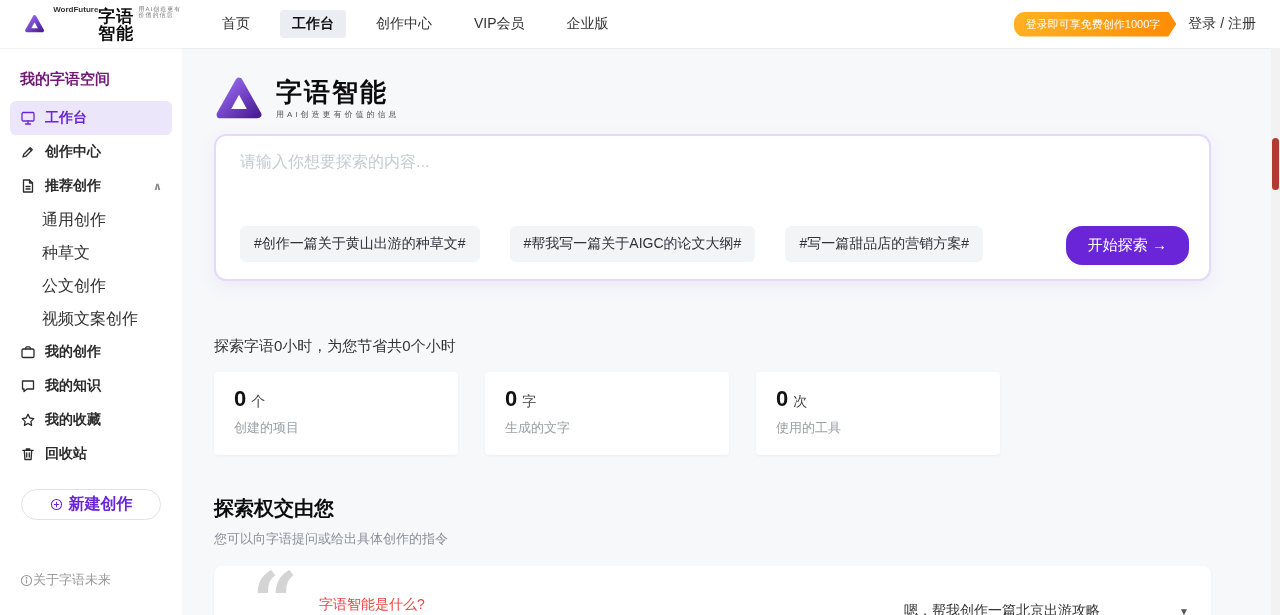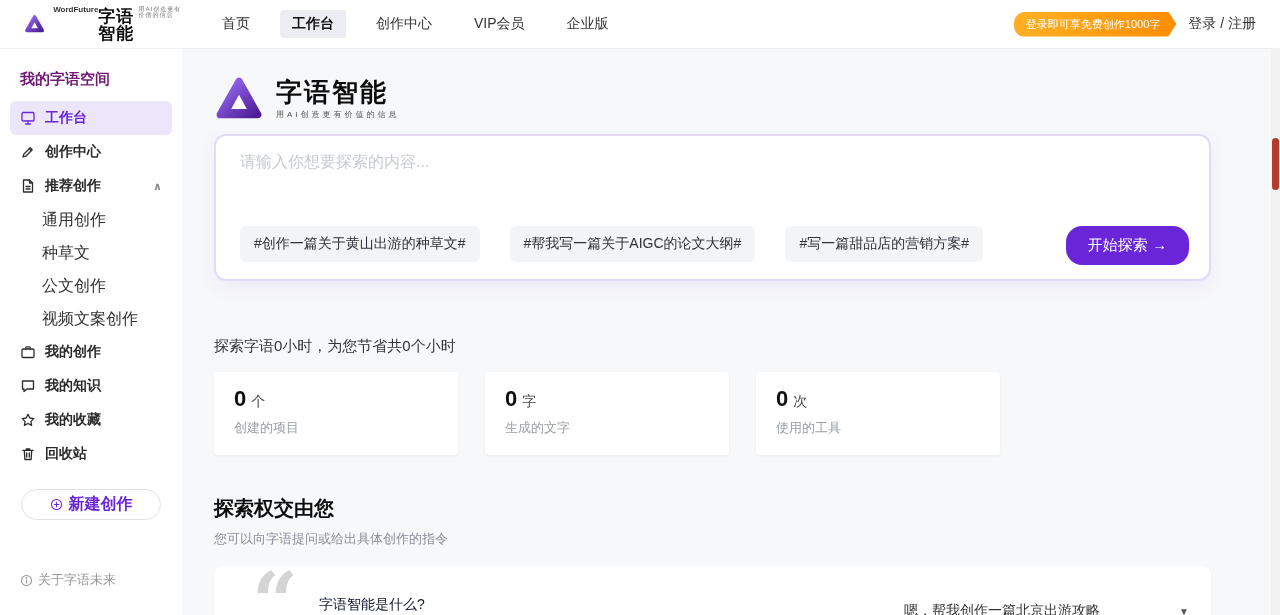--- a/index.html
+++ b/index.html
@@ -52,21 +52,21 @@
   .sb-sub-item{ height:33px; line-height:33px; padding-left:42px; font-size:16px; color:#333; cursor:pointer; }
   .new-btn{
     display:flex; align-items:center; justify-content:center; gap:6px;
     width:140px; height:31px; margin:18px auto 0; background:#fff;
     border:1px solid #e2e2e2; border-radius:16px; color:#6b25d8;
     font-size:16px; font-weight:bold; cursor:pointer;
   }
   .new-btn svg{ width:13px; height:13px; }
   .about{
     position:absolute; bottom:26px; left:20px; display:flex; align-items:center;
-    gap:5px; font-size:13px; color:#999; cursor:pointer;
+    font-size:13px; color:#999; cursor:pointer;
   }
   .about svg{ width:13px; height:13px; }
 
   
   .main{
     position:absolute; top:48px; left:182px; width:1098px; height:567px;
     background:#f7f8fa; padding:26px 0 0 32px; overflow:hidden;
   }
   .hero{ display:flex; align-items:center; gap:12px; }
   .hero svg{ width:50px; height:50px; }
@@ -112,21 +112,21 @@
 
   .qa-panel{
     width:997px; height:110px; margin-top:18px; background:#fff;
     border-radius:8px 8px 0 0; position:relative;
     box-shadow:0 1px 3px rgba(0,0,0,.05);
   }
   .quote{
     position:absolute; left:38px; top:-4px; font-size:80px; line-height:1;
     color:#d4d4d4; font-family:"DejaVu Serif","Liberation Serif",serif; font-weight:bold;
   }
-  .qa-question{ position:absolute; left:105px; top:30px; font-size:14px; color:#0f172a; }
+  .qa-question{ position:absolute; left:105px; top:30px; font-size:14px; color:#ef4444; }
   .qa-selector{ position:absolute; left:690px; top:36px; font-size:14px; color:#333; cursor:pointer; }
   .qa-caret{ position:absolute; right:22px; top:40px; font-size:10px; color:#555; cursor:pointer; }
 
   
   .scrollbar{ position:absolute; top:48px; right:0; width:9px; height:567px; background:#f2f2f2; z-index:30; }
   .scroll-thumb{ position:absolute; top:90px; left:1px; width:7px; height:52px; border-radius:4px; background:#b23b31; cursor:pointer; }
 </style>
 </head>
 <body>
 

